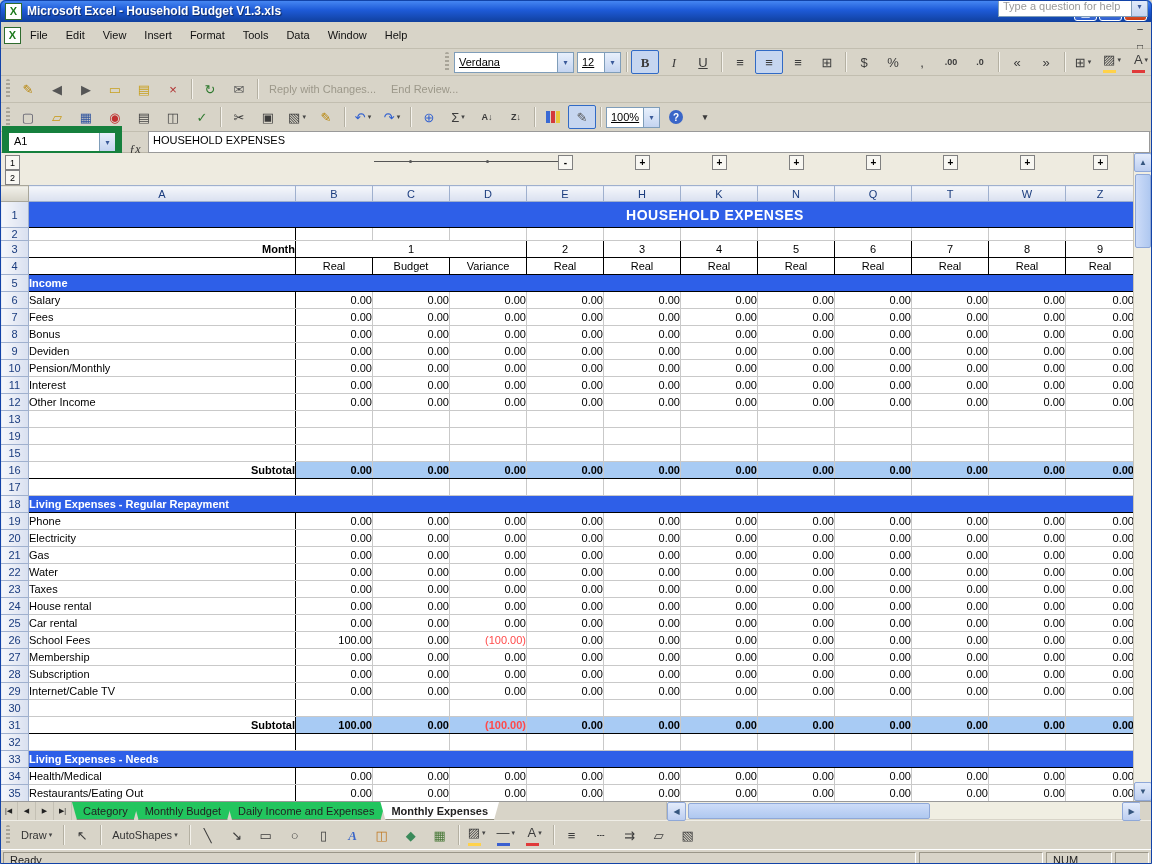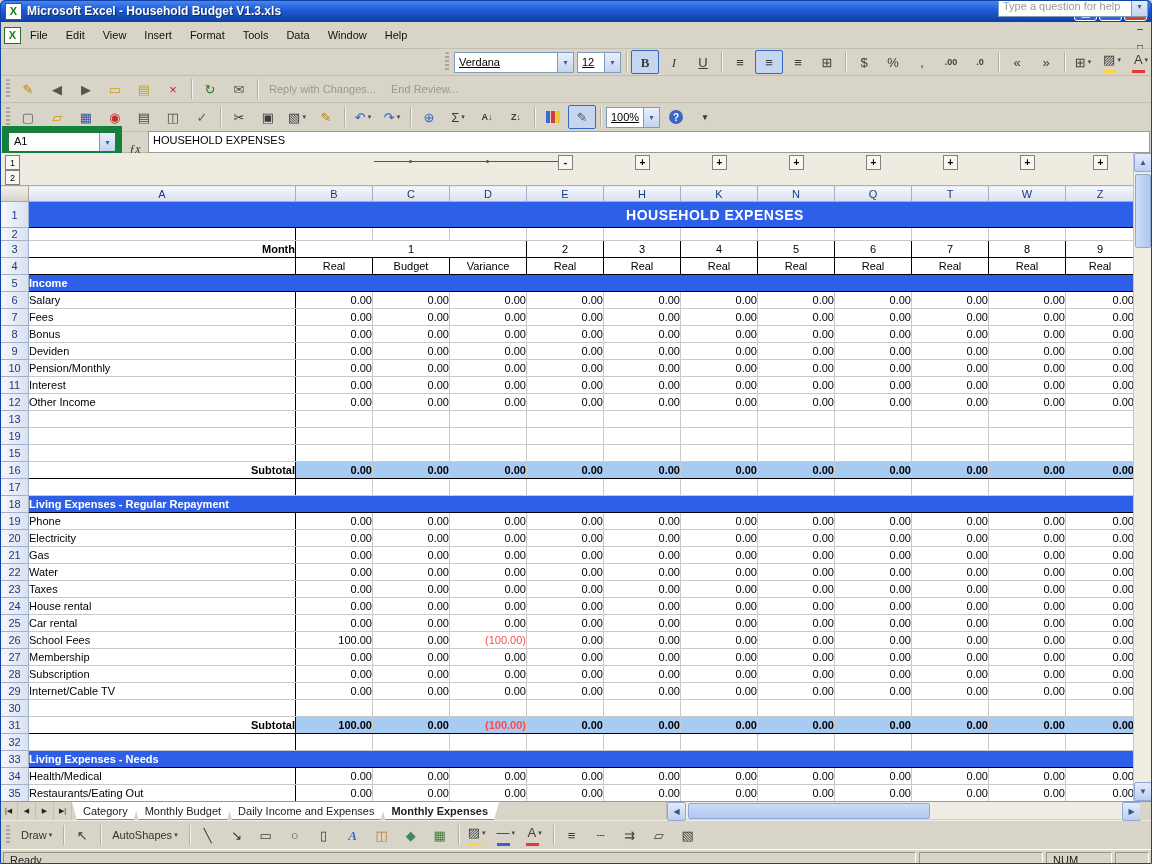--- a/index.html
+++ b/index.html
@@ -99,21 +99,21 @@
   .sbtn{height:17px;background:linear-gradient(180deg,#E4ECFB,#BCCEF0);border:1px solid #8FA8D8;border-radius:2px;
         display:flex;align-items:center;justify-content:center;font-size:8px;color:#35567E;}
   .vtrack{flex:1;position:relative;}
   .vthumb{position:absolute;left:1px;right:1px;top:2px;height:72px;background:linear-gradient(90deg,#CDDCF8,#AFC8F0);
           border:1px solid #8FA8D8;border-radius:2px;}
 
   
   .tabsrow{flex:0 0 18px;height:18px;position:relative;background:#D8D4C8;display:flex;align-items:stretch;border-top:1px solid #999;}
   .tnav{width:17px;display:flex;align-items:center;justify-content:center;font-size:7px;color:#222;border-right:1px solid #C4C0B4;}
   #tabs{display:flex;align-items:stretch;}
-  .tab{padding:0 11px;display:flex;align-items:center;font-size:11px;background:#ffffff;color:#222;
+  .tab{padding:0 11px;display:flex;align-items:center;font-size:11px;background:#22c55e;color:#222;
        clip-path:polygon(0 0,100% 0,calc(100% - 5px) 100%,5px 100%);box-shadow:inset 0 -1px 0 #8A8878;}
   .tab+.tab{margin-left:-5px;}
   .tab.active{background:#fff;font-weight:bold;z-index:2;}
   .hscroll{position:absolute;left:666px;top:0;width:474px;height:17px;display:flex;background:#F0EEE2;border-left:1px solid #C0BCB0;}
   .sbtn.h{width:17px;height:100%;flex:0 0 17px;}
   .htrack{flex:1;position:relative;}
   .hthumb{position:absolute;left:2px;top:1px;height:14px;width:240px;background:linear-gradient(180deg,#CDDCF8,#AFC8F0);
           border:1px solid #8FA8D8;border-radius:2px;}
   .scorner{position:absolute;right:0;top:0;width:12px;height:17px;background:#D8D4C8;}
 

